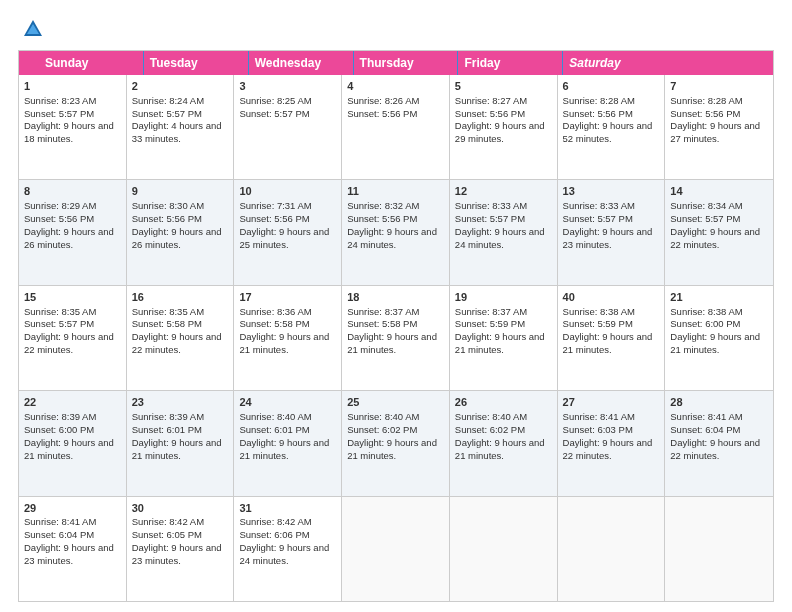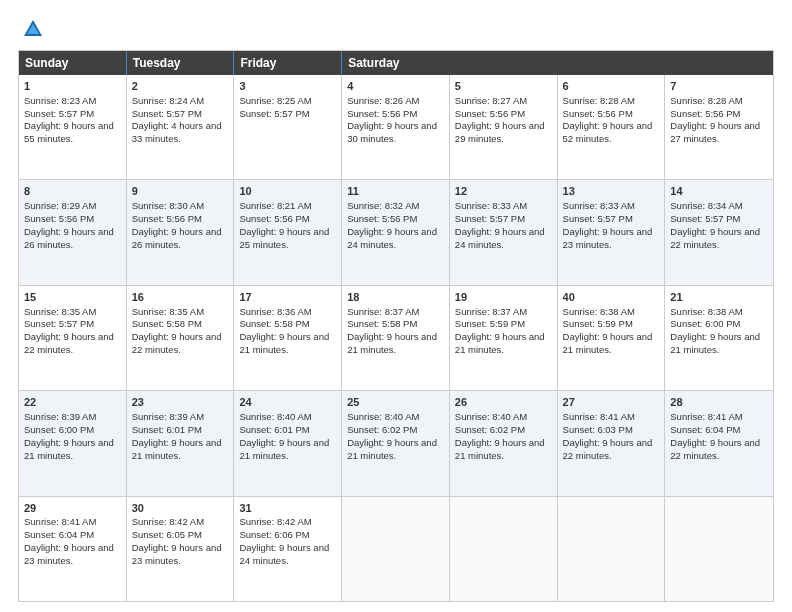--- a/index.html
+++ b/index.html
@@ -63,31 +63,32 @@
     }
     .calendar {
       flex: 1;
       display: flex;
       flex-direction: column;
       border: 1px solid #ccc;
     }
     .cal-header {
       display: grid;
       grid-template-columns: repeat(7, 1fr);
-      background: #404040;
+      background: #ec4899;
+      padding-left: 20px;
     }
     .cal-header-cell {
       color: #fff;
       font-weight: bold;
       font-size: 12px;
       padding: 5px 6px;
       border-right: 1px solid #3a8ad4;
       text-align: left;
     }
-    .cal-header-cell:last-child { border-right: none; }
+    .cal-header-cell:last-child { border-right: none; font-style: italic; }
     .cal-body {
       display: flex;
       flex-direction: column;
       flex: 1;
     }
     .cal-row {
       display: grid;
       grid-template-columns: repeat(7, 1fr);
       flex: 1;
       border-top: 1px solid #ccc;
@@ -135,37 +136,39 @@
     <div class="title-block">
       <div class="month-title"></div>
       <div class="subtitle"></div>
     </div>
   </div>
 
   <div class="calendar">
     <div class="cal-header">
     <div class="cal-header-cell">Sunday</div>
         <div class="cal-header-cell">Tuesday</div>
+        <div class="cal-header-cell">Wednesday</div>
+        <div class="cal-header-cell">Thursday</div>
         <div class="cal-header-cell">Friday</div>
         <div class="cal-header-cell">Saturday</div>
       </div>
     <div class="cal-body">
     <div class="cal-row">
-          <div class="cal-cell"><span class="day-num">1</span><span>Sunrise: 8:23 AM</span><br><span>Sunset: 5:57 PM</span><br><span>Daylight: 9 hours and 55 minutes.</span></div>
+          <div class="cal-cell"><span class="day-num">1</span><span>Sunrise: 8:23 AM</span><br><span>Sunset: 5:57 PM</span><br><span>Daylight: 9 hours and 18 minutes.</span></div>
           <div class="cal-cell"><span class="day-num">2</span><span>Sunrise: 8:24 AM</span><br><span>Sunset: 5:57 PM</span><br><span>Daylight: 4 hours and 33 minutes.</span></div>
           <div class="cal-cell"><span class="day-num">3</span><span>Sunrise: 8:25 AM</span><br><span>Sunset: 5:57 PM</span><br></div>
-          <div class="cal-cell"><span class="day-num">4</span><span>Sunrise: 8:26 AM</span><br><span>Sunset: 5:56 PM</span><br><span>Daylight: 9 hours and 30 minutes.</span></div>
+          <div class="cal-cell"><span class="day-num">4</span><span>Sunrise: 8:26 AM</span><br><span>Sunset: 5:56 PM</span><br></div>
           <div class="cal-cell"><span class="day-num">5</span><span>Sunrise: 8:27 AM</span><br><span>Sunset: 5:56 PM</span><br><span>Daylight: 9 hours and 29 minutes.</span></div>
           <div class="cal-cell"><span class="day-num">6</span><span>Sunrise: 8:28 AM</span><br><span>Sunset: 5:56 PM</span><br><span>Daylight: 9 hours and 52 minutes.</span></div>
           <div class="cal-cell"><span class="day-num">7</span><span>Sunrise: 8:28 AM</span><br><span>Sunset: 5:56 PM</span><br><span>Daylight: 9 hours and 27 minutes.</span></div>
         </div>
         <div class="cal-row">
           <div class="cal-cell"><span class="day-num">8</span><span>Sunrise: 8:29 AM</span><br><span>Sunset: 5:56 PM</span><br><span>Daylight: 9 hours and 26 minutes.</span></div>
           <div class="cal-cell"><span class="day-num">9</span><span>Sunrise: 8:30 AM</span><br><span>Sunset: 5:56 PM</span><br><span>Daylight: 9 hours and 26 minutes.</span></div>
-          <div class="cal-cell"><span class="day-num">10</span><span>Sunrise: 8:21 AM</span><br><span>Sunset: 5:56 PM</span><br><span>Daylight: 9 hours and 25 minutes.</span></div>
+          <div class="cal-cell"><span class="day-num">10</span><span>Sunrise: 7:31 AM</span><br><span>Sunset: 5:56 PM</span><br><span>Daylight: 9 hours and 25 minutes.</span></div>
           <div class="cal-cell"><span class="day-num">11</span><span>Sunrise: 8:32 AM</span><br><span>Sunset: 5:56 PM</span><br><span>Daylight: 9 hours and 24 minutes.</span></div>
           <div class="cal-cell"><span class="day-num">12</span><span>Sunrise: 8:33 AM</span><br><span>Sunset: 5:57 PM</span><br><span>Daylight: 9 hours and 24 minutes.</span></div>
           <div class="cal-cell"><span class="day-num">13</span><span>Sunrise: 8:33 AM</span><br><span>Sunset: 5:57 PM</span><br><span>Daylight: 9 hours and 23 minutes.</span></div>
           <div class="cal-cell"><span class="day-num">14</span><span>Sunrise: 8:34 AM</span><br><span>Sunset: 5:57 PM</span><br><span>Daylight: 9 hours and 22 minutes.</span></div>
         </div>
         <div class="cal-row">
           <div class="cal-cell"><span class="day-num">15</span><span>Sunrise: 8:35 AM</span><br><span>Sunset: 5:57 PM</span><br><span>Daylight: 9 hours and 22 minutes.</span></div>
           <div class="cal-cell"><span class="day-num">16</span><span>Sunrise: 8:35 AM</span><br><span>Sunset: 5:58 PM</span><br><span>Daylight: 9 hours and 22 minutes.</span></div>
           <div class="cal-cell"><span class="day-num">17</span><span>Sunrise: 8:36 AM</span><br><span>Sunset: 5:58 PM</span><br><span>Daylight: 9 hours and 21 minutes.</span></div>
           <div class="cal-cell"><span class="day-num">18</span><span>Sunrise: 8:37 AM</span><br><span>Sunset: 5:58 PM</span><br><span>Daylight: 9 hours and 21 minutes.</span></div>

